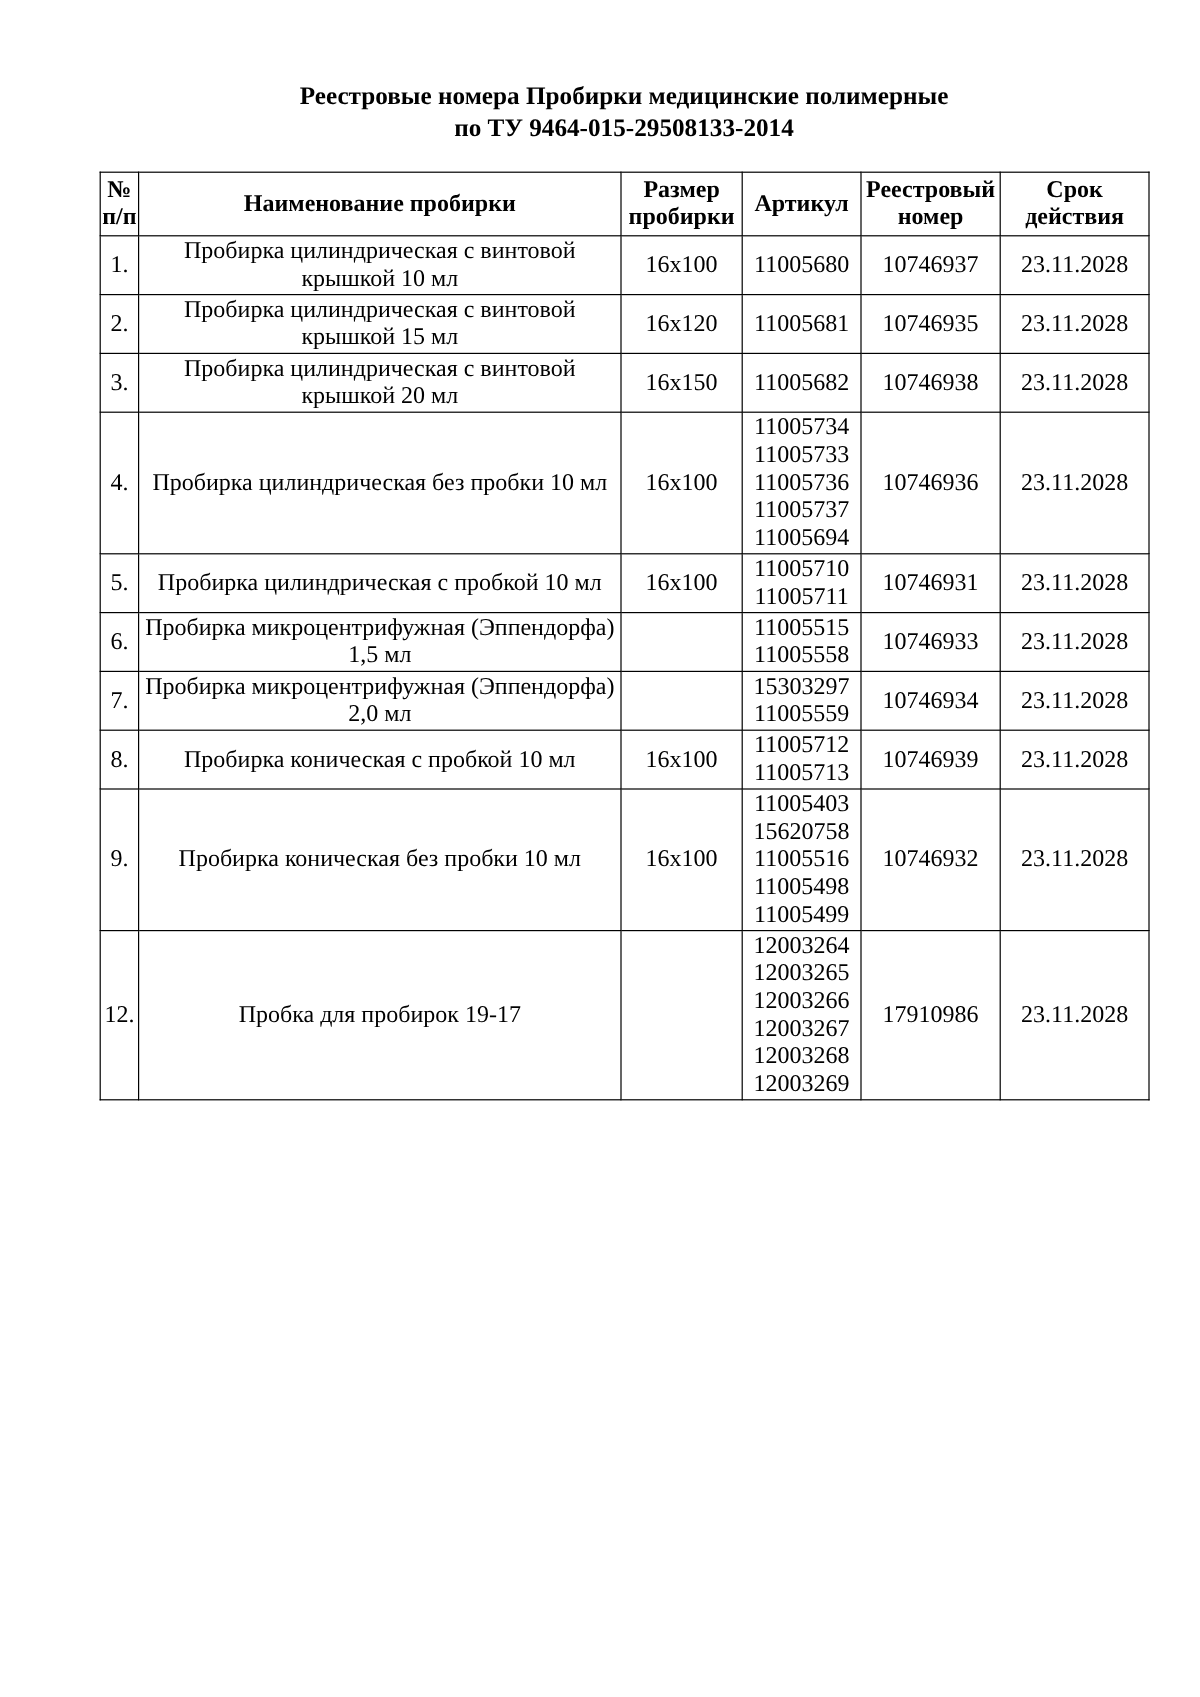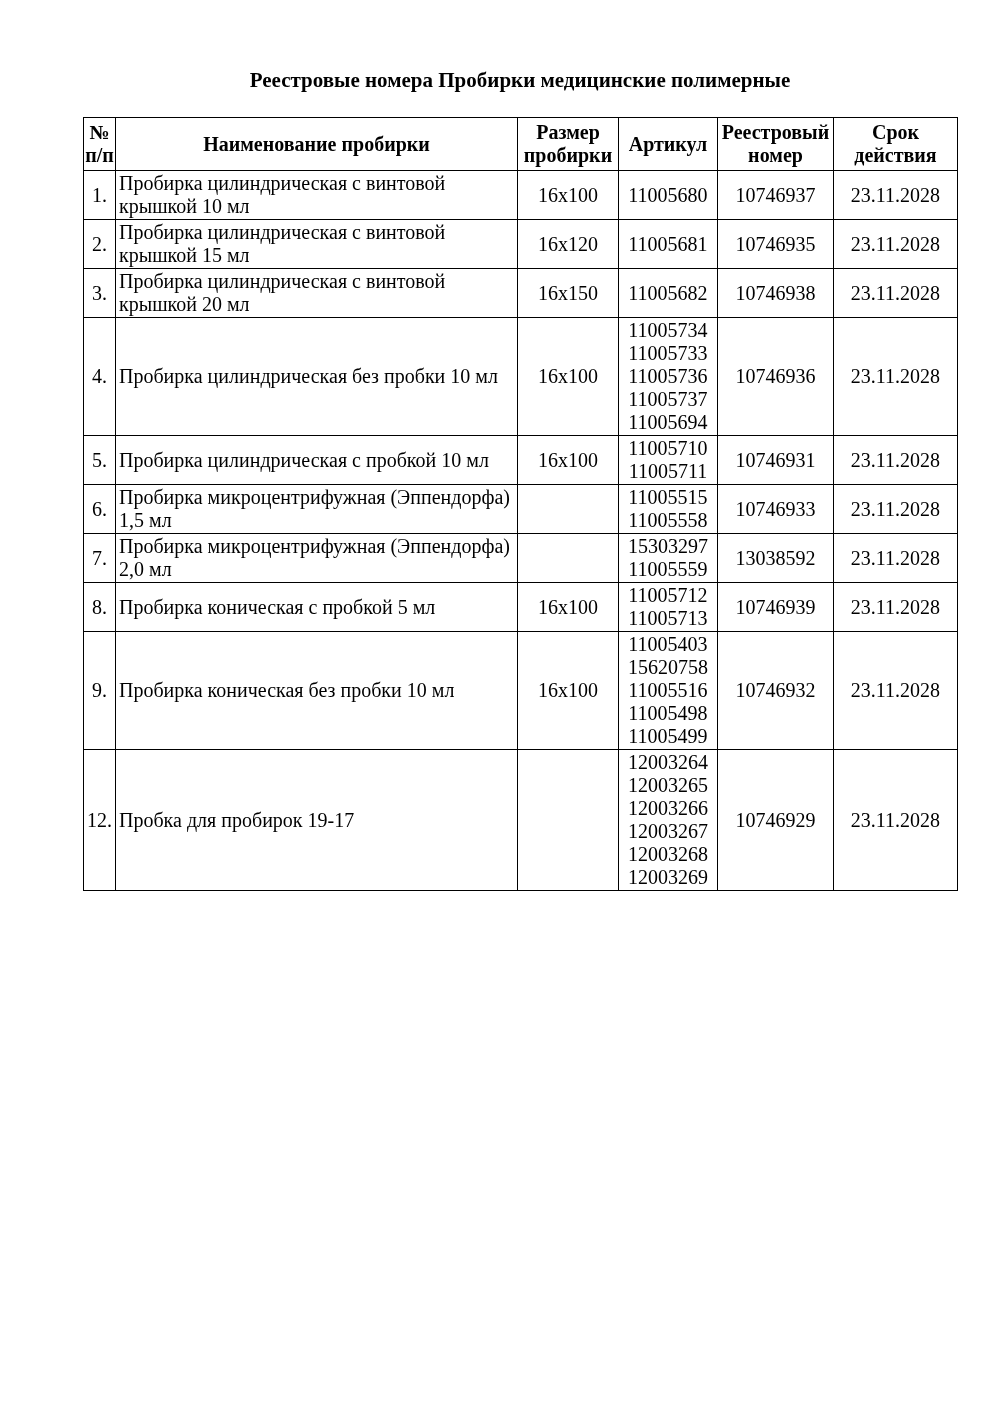--- a/index.html
+++ b/index.html
@@ -51,21 +51,21 @@
   table.registry td {
     font-size: 20px;
     line-height: 23px;
     padding: 1px 3px;
   }
   td.cell-num {
     text-align: center;
     padding: 1px 1px;
   }
   td.cell-name {
-    text-align: left;
+    text-align: center;
     padding-left: 4px;
     padding-right: 6px;
   }
   td.cell-size,
   td.cell-articles,
   td.cell-reg,
   td.cell-validity {
     text-align: center;
   }
   td.cell-articles {
@@ -74,20 +74,21 @@
   }
 </style>
 </head>
 <body>
 
 <div class="page">
   <div class="content">
 
     <div class="doc-title">
       <div>Реестровые номера Пробирки медицинские полимерные</div>
+      <div>по ТУ 9464-015-29508133-2014</div>
     </div>
 
     <table class="registry">
       <colgroup>
         <col style="width:32px">
         <col style="width:402px">
         <col style="width:101px">
         <col style="width:99px">
         <col style="width:116px">
         <col style="width:124px">
@@ -156,26 +157,26 @@
 11005558</td>
     <td class="cell-reg">10746933</td>
     <td class="cell-validity">23.11.2028</td>
   </tr>
           <tr>
     <td class="cell-num">7.</td>
     <td class="cell-name">Пробирка микроцентрифужная (Эппендорфа) 2,0 мл</td>
     <td class="cell-size"></td>
     <td class="cell-articles">15303297
 11005559</td>
-    <td class="cell-reg">13038592</td>
+    <td class="cell-reg">10746934</td>
     <td class="cell-validity">23.11.2028</td>
   </tr>
           <tr>
     <td class="cell-num">8.</td>
-    <td class="cell-name">Пробирка коническая с пробкой 5 мл</td>
+    <td class="cell-name">Пробирка коническая с пробкой 10 мл</td>
     <td class="cell-size">16x100</td>
     <td class="cell-articles">11005712
 11005713</td>
     <td class="cell-reg">10746939</td>
     <td class="cell-validity">23.11.2028</td>
   </tr>
           <tr>
     <td class="cell-num">9.</td>
     <td class="cell-name">Пробирка коническая без пробки 10 мл</td>
     <td class="cell-size">16x100</td>
@@ -190,20 +191,20 @@
           <tr>
     <td class="cell-num">12.</td>
     <td class="cell-name">Пробка для пробирок 19-17</td>
     <td class="cell-size"></td>
     <td class="cell-articles">12003264
 12003265
 12003266
 12003267
 12003268
 12003269</td>
-    <td class="cell-reg">10746929</td>
+    <td class="cell-reg">17910986</td>
     <td class="cell-validity">23.11.2028</td>
   </tr>
         </tbody>
     </table>
 
   </div>
 </div>
 
 </body></html>

